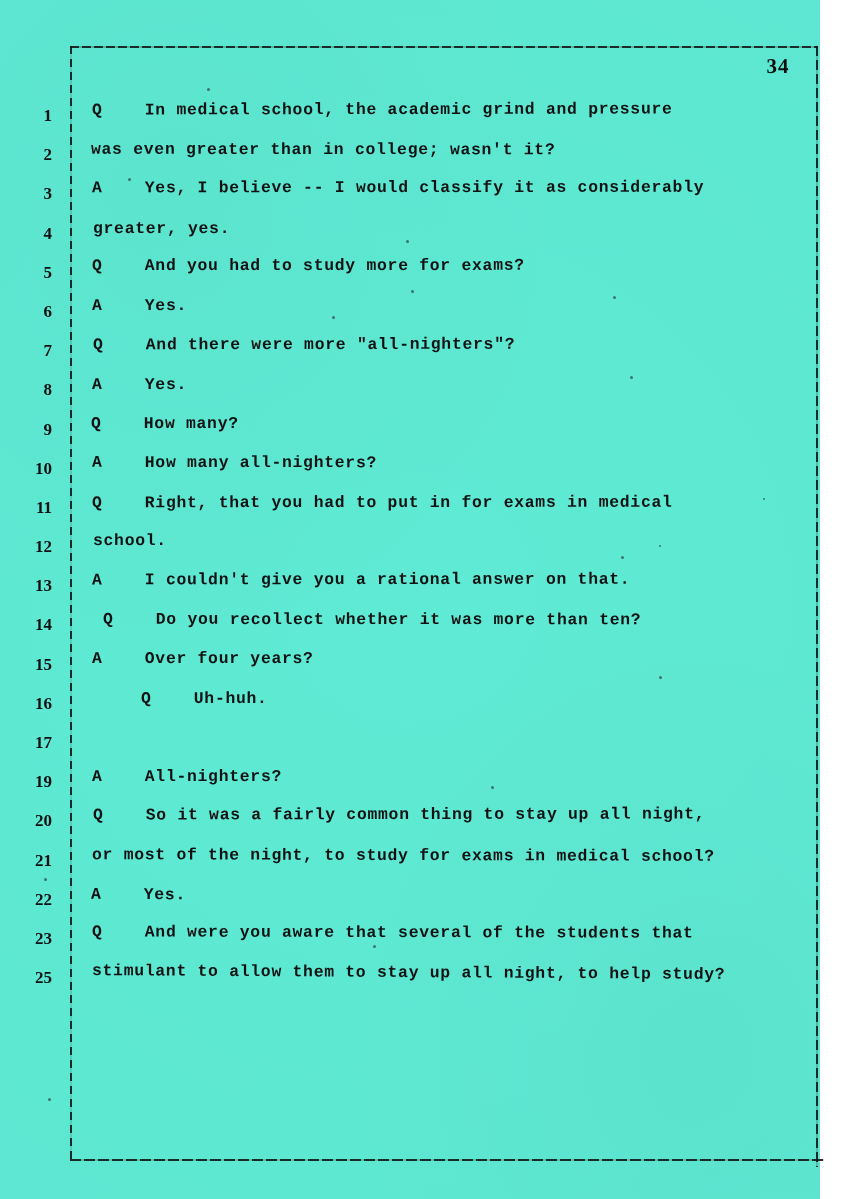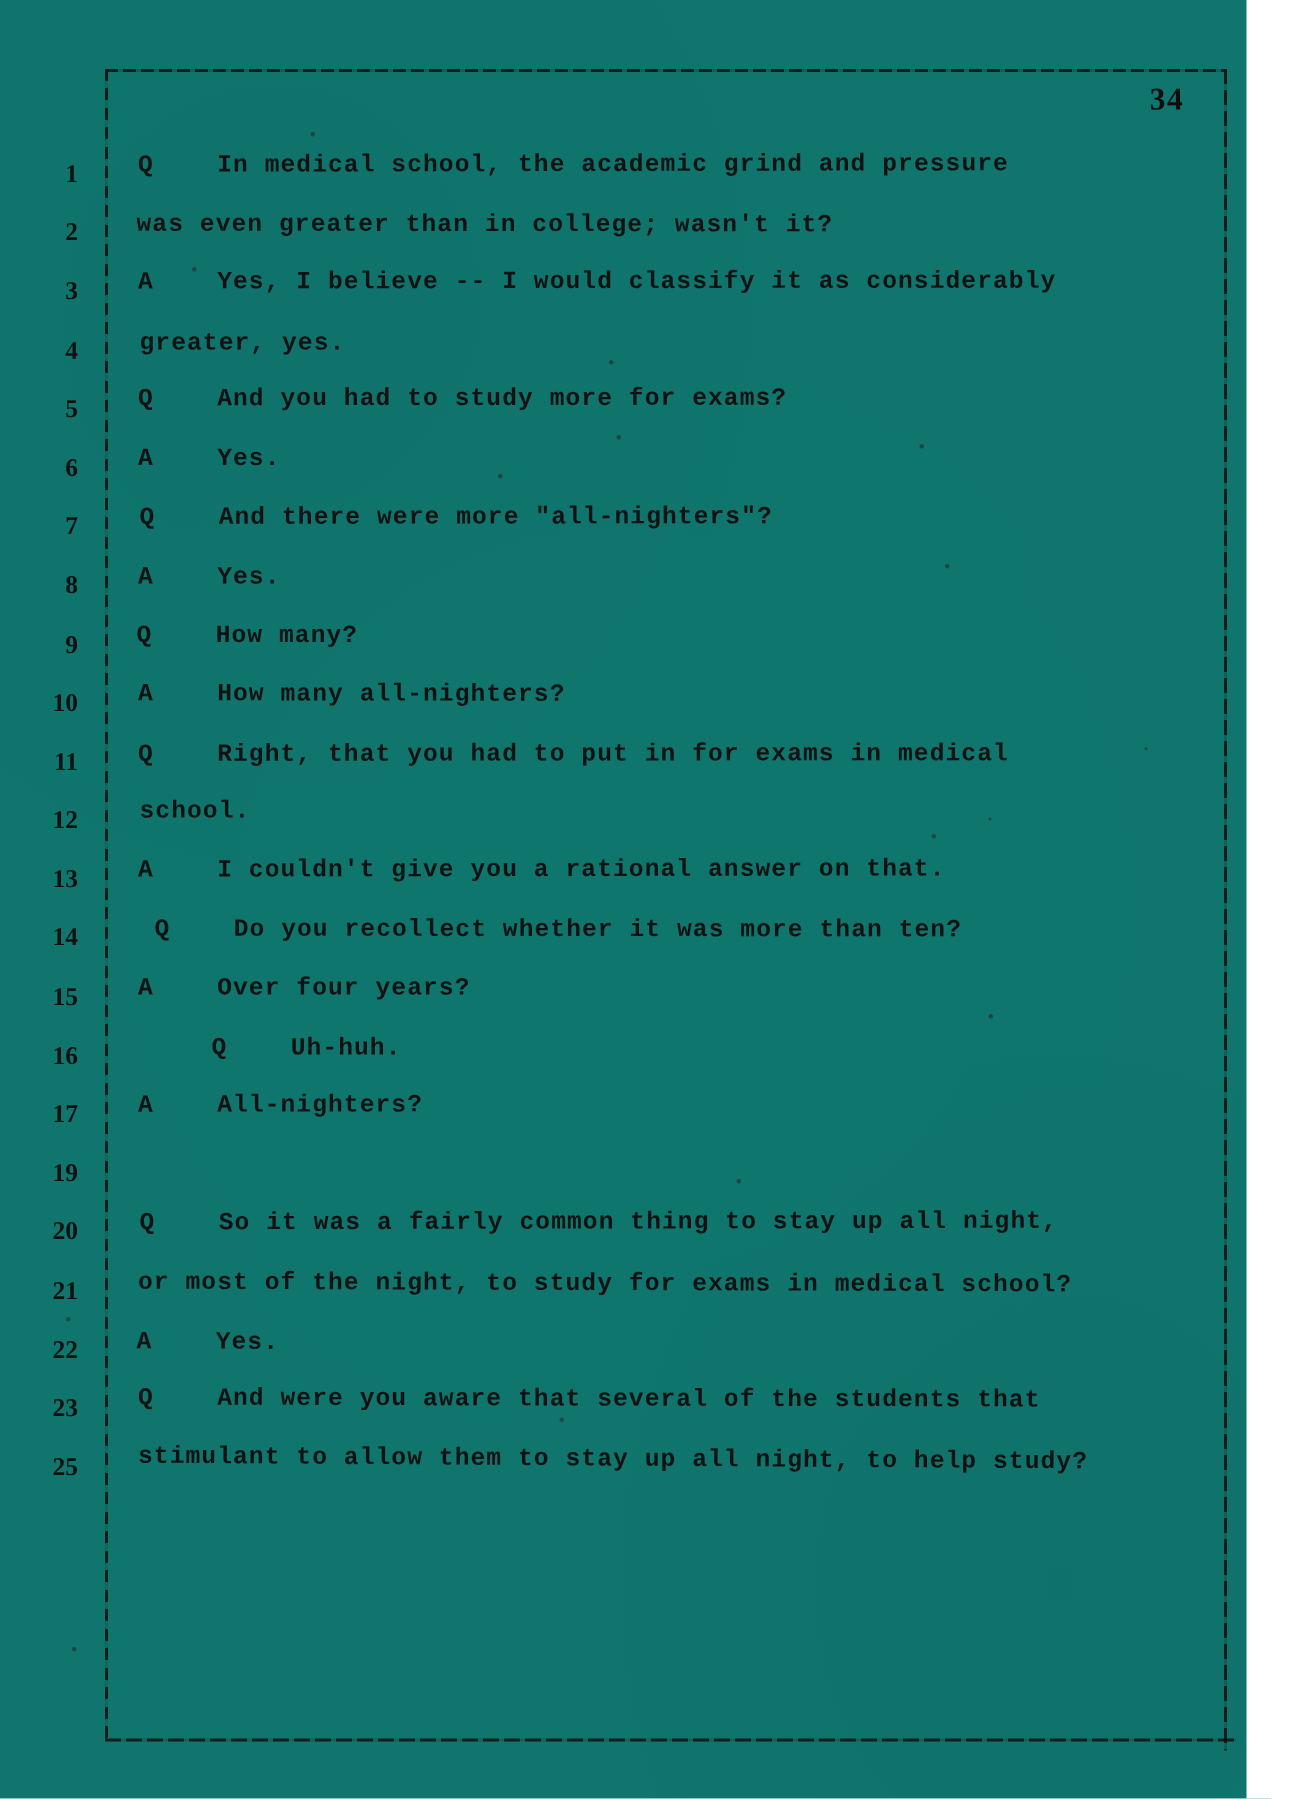--- a/index.html
+++ b/index.html
@@ -13,22 +13,21 @@
     height: 1199px;
     overflow: hidden;
     font-family: "Liberation Mono", "DejaVu Sans Mono", monospace;
   }
 
   
   #page {
     position: relative;
     width: 820px;
     height: 1199px;
-    background: #0f766e;
-    padding-left: 11px;
+    background: #5eead4;
   }
 
   
   #grain {
     position: absolute;
     inset: 0;
     pointer-events: none;
     background:
       radial-gradient(ellipse 70% 55% at 22% 18%, rgba(0,0,0,0.018), rgba(0,0,0,0) 70%),
       radial-gradient(ellipse 60% 50% at 85% 88%, rgba(0,0,0,0.022), rgba(0,0,0,0) 72%),
@@ -125,21 +124,21 @@
   .tline:nth-child(7)  .linetext { transform: translate(1px,  0px) rotate(-0.07deg); }
   .tline:nth-child(8)  .linetext { transform: translate(0px,  1px) rotate(0.04deg); }
   .tline:nth-child(9)  .linetext { transform: translate(-1px, 0px) rotate(-0.06deg); }
   .tline:nth-child(10) .linetext { transform: translate(0px,  0px) rotate(0.07deg); }
   .tline:nth-child(11) .linetext { transform: translate(0px,  1px) rotate(-0.05deg); }
   .tline:nth-child(12) .linetext { transform: translate(1px,  0px) rotate(0.06deg); }
   .tline:nth-child(13) .linetext { transform: translate(0px,  0px) rotate(-0.08deg); }
   .tline:nth-child(14) .linetext { transform: translate(-1px, 1px) rotate(0.05deg); margin-left: 12px; }
   .tline:nth-child(15) .linetext { transform: translate(0px,  0px) rotate(-0.04deg); }
   .tline:nth-child(16) .linetext { transform: translate(1px,  1px) rotate(0.08deg); margin-left: 48px; }
-  .tline:nth-child(17) .linetext { transform: translate(0px,  0px) rotate(-0.06deg); }
+  .tline:nth-child(17) .linetext { transform: translate(0px,  0px) rotate(-0.06deg); margin-top: 40px; }
   .tline:nth-child(18) .linetext { transform: translate(0px, -1px) rotate(0.05deg); }
   .tline:nth-child(19) .linetext { transform: translate(1px,  0px) rotate(-0.10deg); }
   .tline:nth-child(20) .linetext { transform: translate(0px,  1px) rotate(0.16deg); }
   .tline:nth-child(21) .linetext { transform: translate(-1px, 1px) rotate(0.30deg); }
   .tline:nth-child(22) .linetext { transform: translate(0px,  0px) rotate(0.12deg); }
   .tline:nth-child(23) .linetext { transform: translate(0px,  1px) rotate(0.34deg); }
   .tline:nth-child(24) .linetext { transform: translate(-1px, 1px) rotate(0.40deg); }
   .tline:nth-child(25) .linetext { transform: translate(-1px, 2px) rotate(0.55deg); }
 
   

